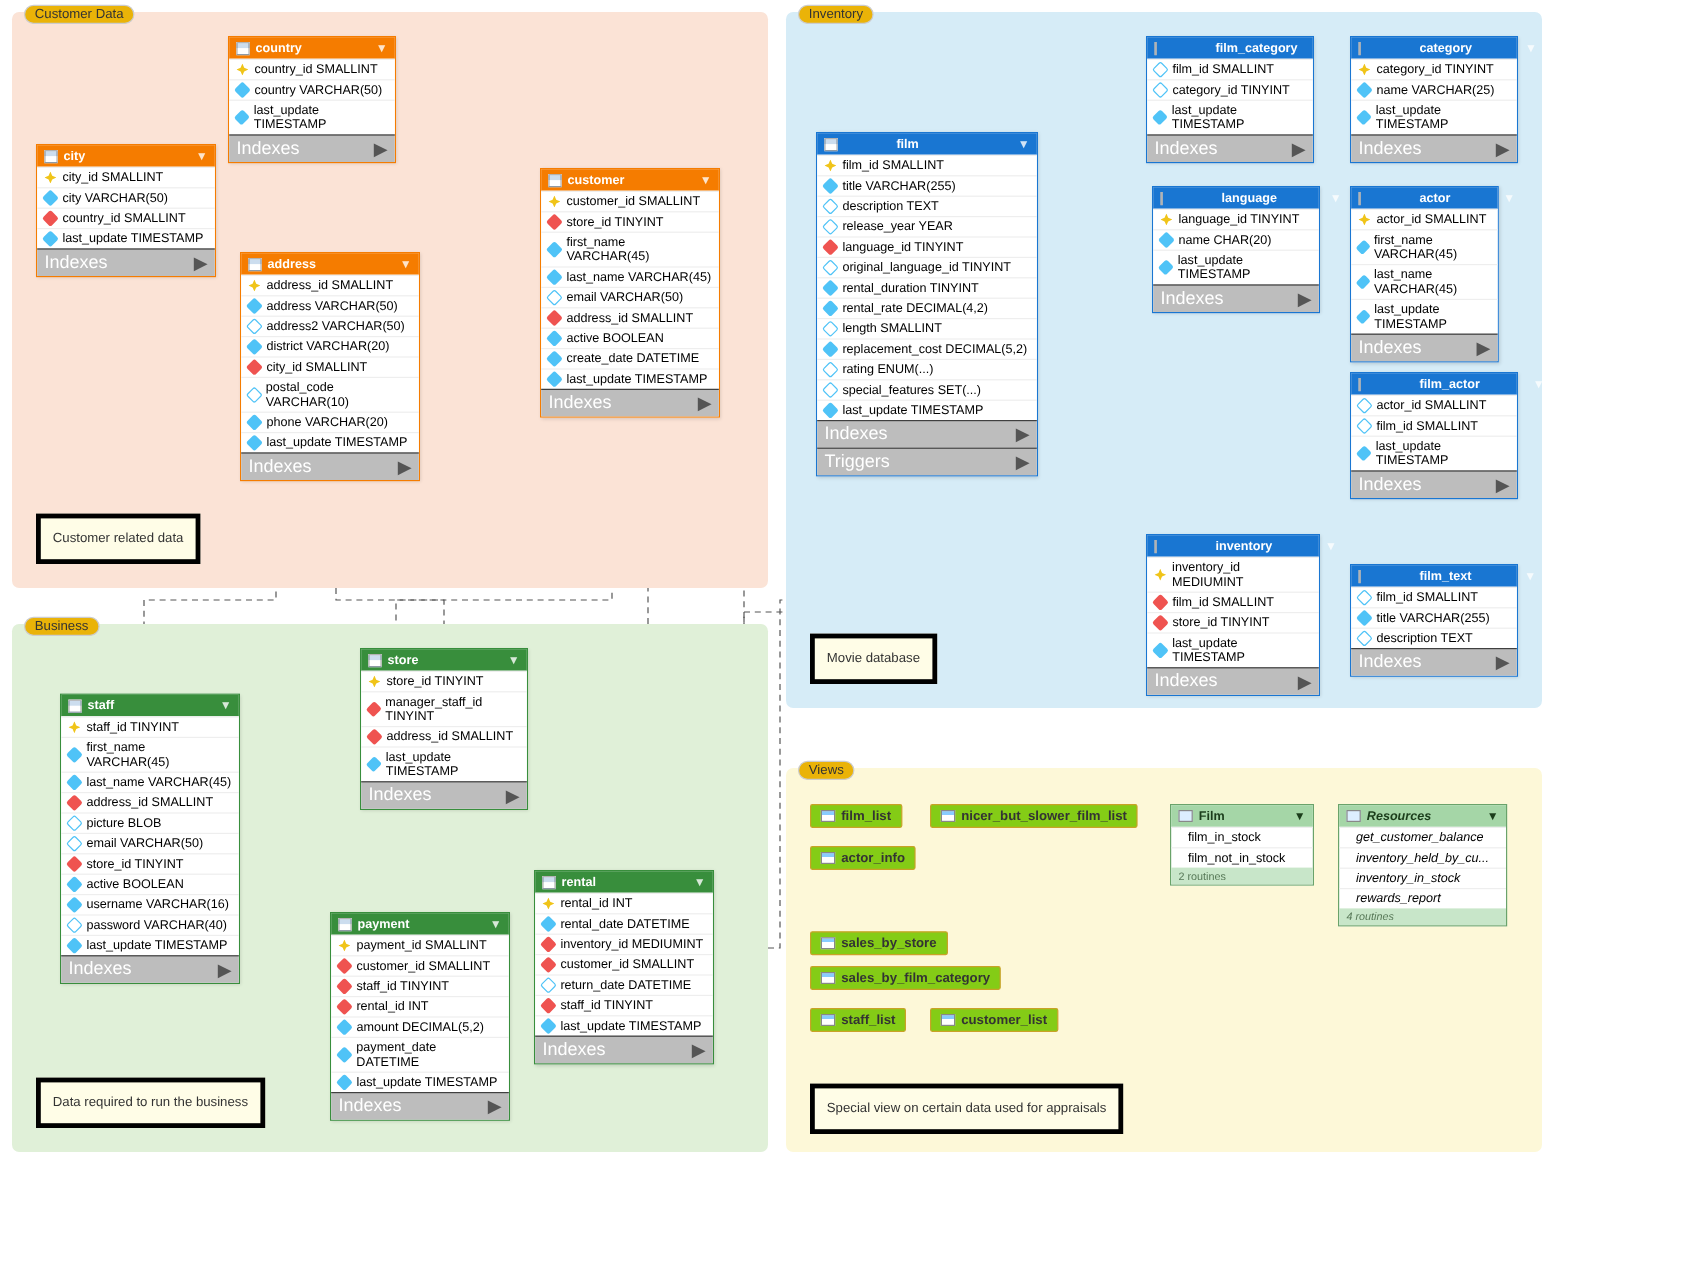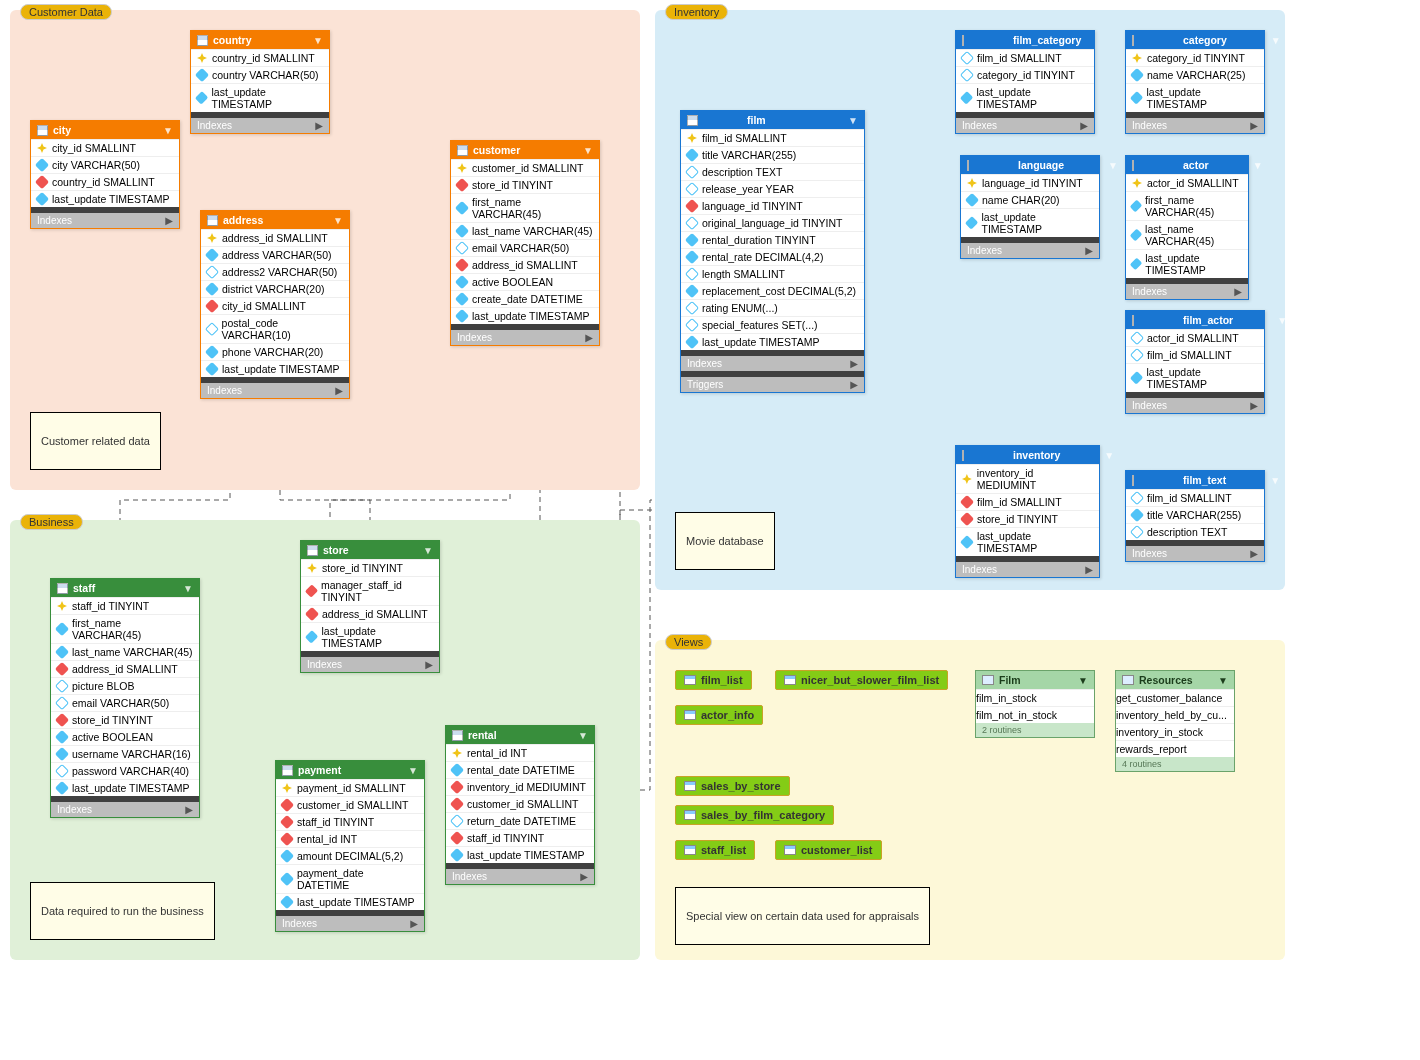--- a/index.html
+++ b/index.html
@@ -17,22 +17,22 @@
     font-size: 11px;
     color: #333;
     background: #eab308;
     border: 1px solid #ccc;
     border-radius: 8px;
     padding: 1px 8px;
   }
   .region-note {
     position: absolute;
     background: #fffde7;
-    border: 1px solid #000000;
-    padding: 22px 10px;
+    border: 4px solid #000000;
+    padding: 11px 10px;
     font-size: 11px;
     color: #333;
   }
 
   .tbl {
     position: absolute;
     border: 1px solid #888;
     background: #fff;
     box-shadow: 1px 1px 3px rgba(0,0,0,0.15);
     font-size: 10.5px;
@@ -57,23 +57,23 @@
     padding: 2px 6px;
     border-top: 1px solid #eee;
     color: #000;
   }
   .col .ic { width: 10px; height: 10px; margin-right: 5px; display: inline-block; border-radius: 2px; }
   .ic-key { background: #f0c419; clip-path: polygon(50% 0,65% 35%,100% 50%,65% 65%,50% 100%,35% 65%,0 50%,35% 35%); }
   .ic-idx { background: #4fc3f7; transform: rotate(45deg); }
   .ic-fld { background: #fff; border: 1px solid #4fc3f7; transform: rotate(45deg); }
   .ic-fk  { background: #ef5350; transform: rotate(45deg); }
   .tbl-foot {
-    background: #bdbdbd; color: #fff; font-size: 10px;
+    background: #bdbdbd; color: #fff; font-size: 15px;
     padding: 2px 6px; display: flex; justify-content: space-between;
-    border-top: 6px solid #404040;
+    border-top: 1px solid #404040;
   }
   .tbl-foot .chev { color: #555; }
 
   
   .th-orange .tbl-head { background: #f57c00; }
   .th-orange { border-color: #f57c00; }
   .th-blue .tbl-head { background: #1976d2; gap: 44px; }
   .th-blue { border-color: #1976d2; }
   .th-green .tbl-head { background: #388e3c; }
   .th-green { border-color: #388e3c; }
@@ -105,21 +105,21 @@
     font-size: 10.5px;
     min-width: 120px;
   }
   .routine-head {
     background: #a5d6a7; color: #1b3d1b;
     padding: 3px 6px; font-weight: bold;
     display: flex; align-items: center;
   }
   .routine-head .ricon { width: 12px; height: 10px; border:1px solid #888; background:#def; margin-right:5px; }
   .routine-head .arrow { margin-left: auto; font-size: 10px; }
-  .routine-row { padding: 2px 0; border-top: 1px solid #eee; }
+  .routine-row { padding: 2px 14px; border-top: 1px solid #eee; }
   .routine-foot { background: #c8e6c9; color: #577857; font-size: 9px; padding: 2px 6px; }
 
   svg.connectors { position: absolute; left: 0; top: 0; width: 1420px; height: 1060px; pointer-events: none; }
   svg.connectors path { stroke: #555; stroke-width: 1; fill: none; stroke-dasharray: 5 4; }
 </style>
 </head>
 <body>
 
 <svg class="connectors">
 
@@ -218,21 +218,21 @@
     <div class="routine-box" style="left: 320px; top: 30px;">
       <div class="routine-head">
         <span class="ricon"></span>
         <span>Film</span>
         <span class="arrow">▼</span>
       </div>
       <div class="routine-row">film_in_stock</div>
       <div class="routine-row">film_not_in_stock</div>
       <div class="routine-foot">2 routines</div>
     </div>
-    <div class="routine-box" style="left: 460px; top: 30px;">
+    <div class="routine-box" style="left: 460px; top: 30px; font-style: italic;">
       <div class="routine-head">
         <span class="ricon"></span>
         <span>Resources</span>
         <span class="arrow">▼</span>
       </div>
       <div class="routine-row">get_customer_balance</div>
       <div class="routine-row">inventory_held_by_cu...</div>
       <div class="routine-row">inventory_in_stock</div>
       <div class="routine-row">rewards_report</div>
       <div class="routine-foot">4 routines</div>

